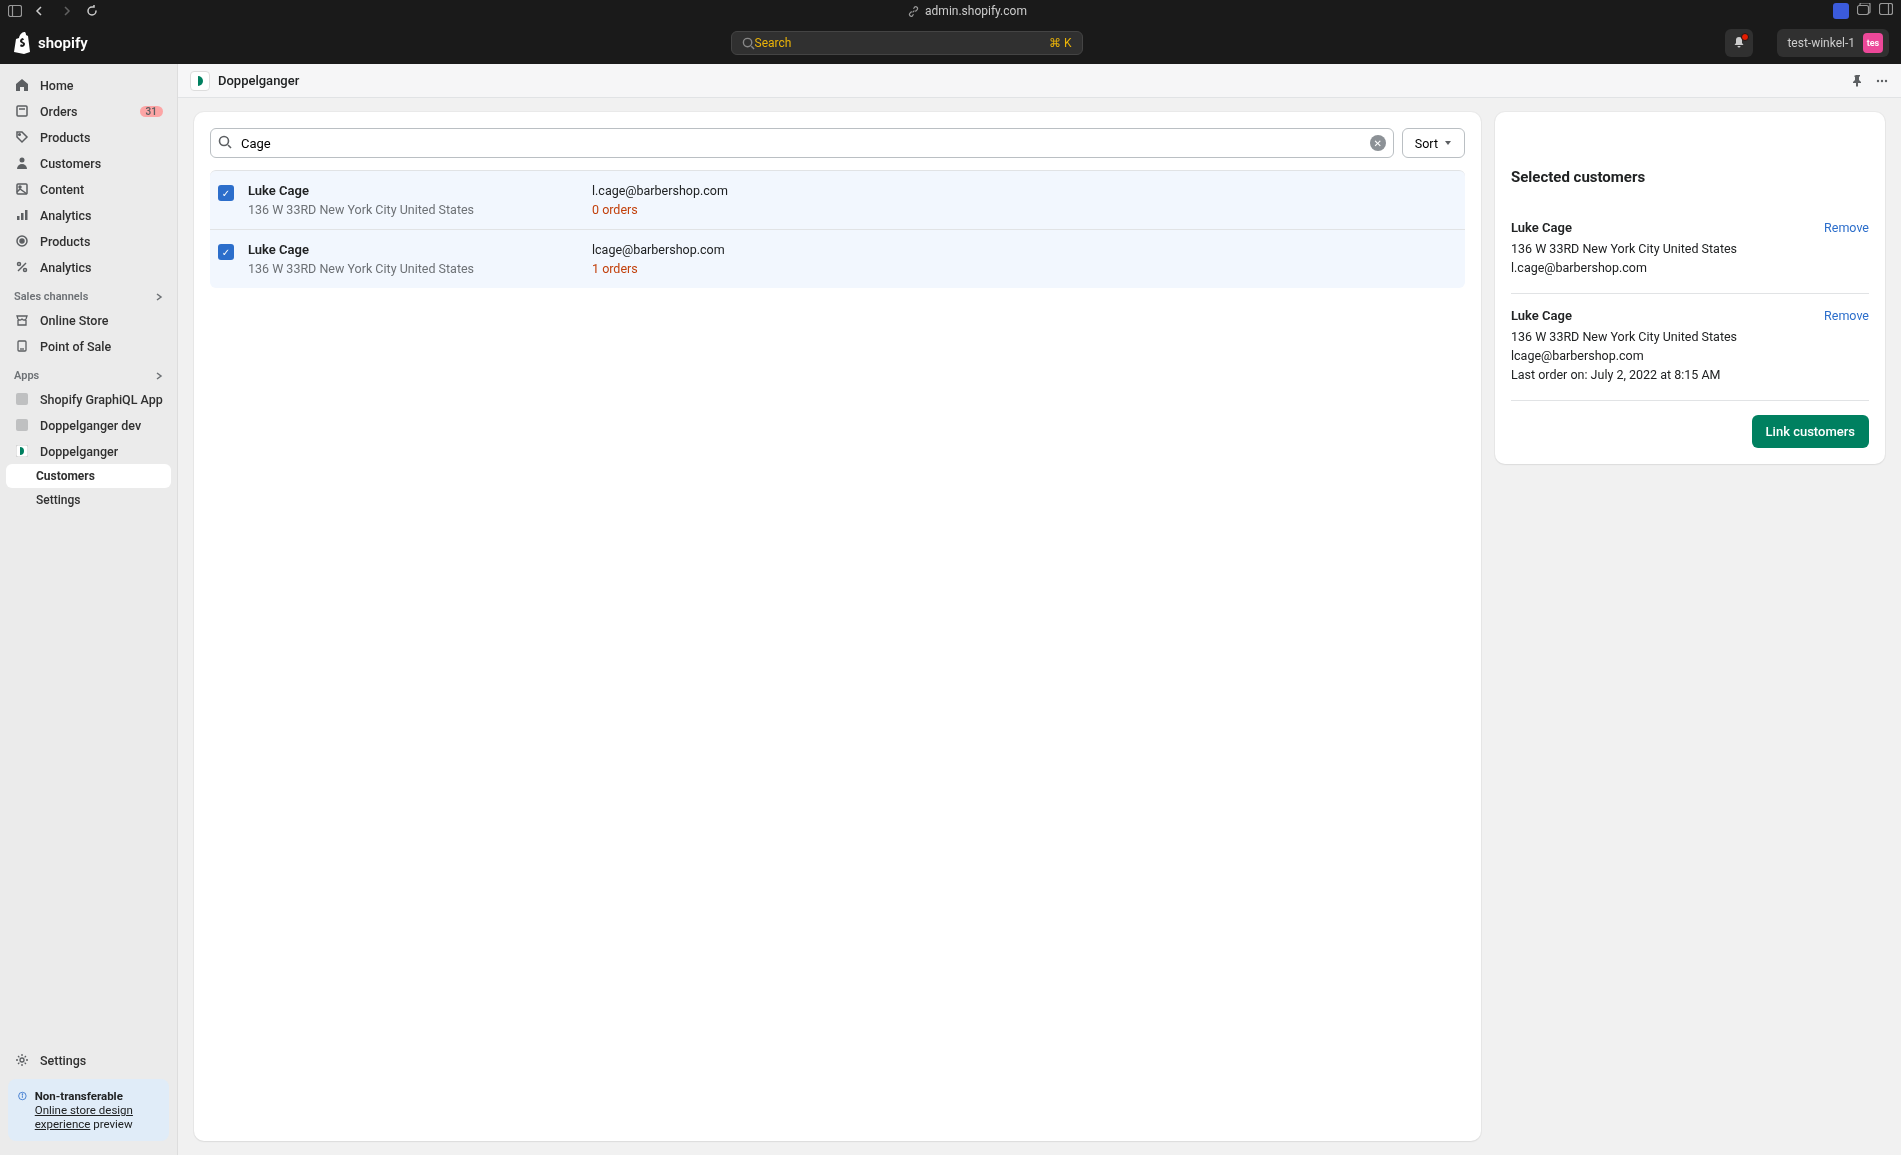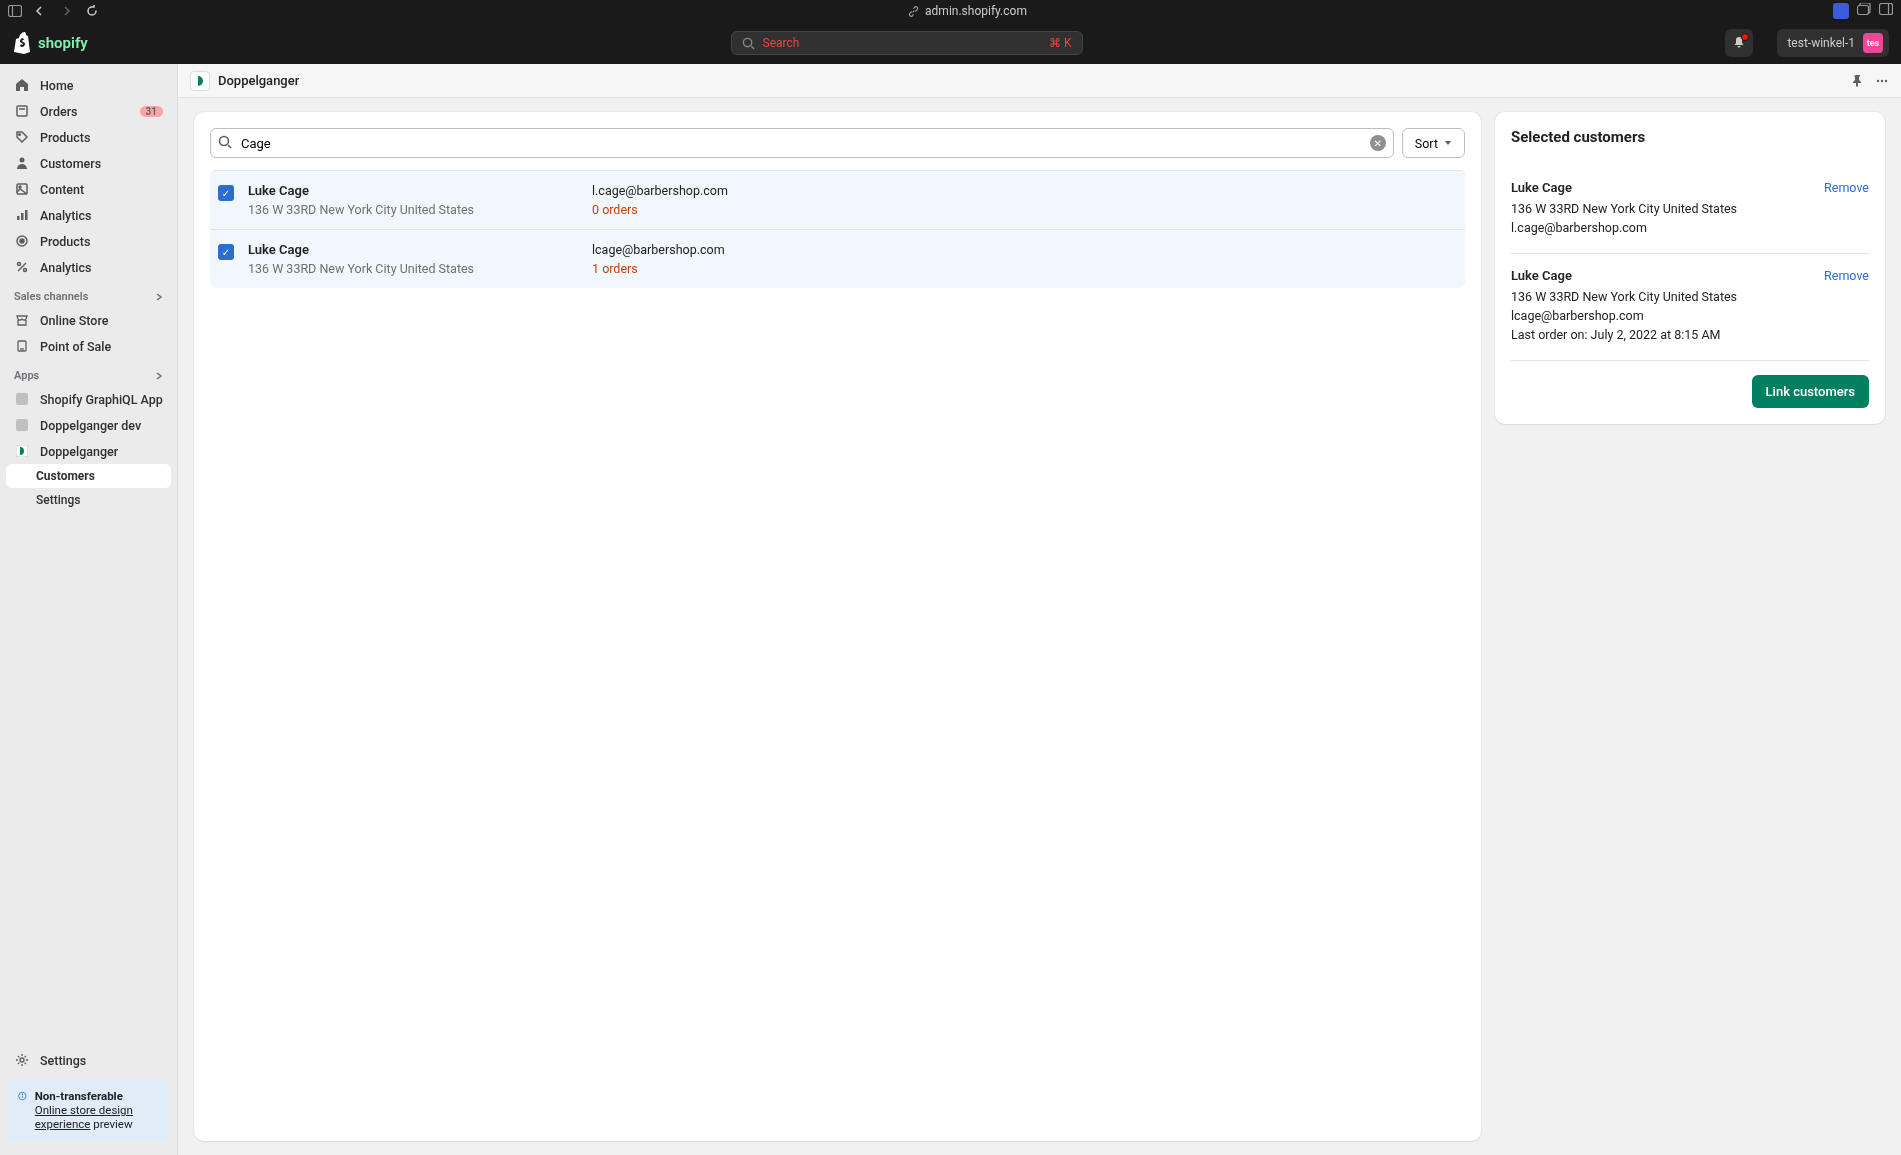--- a/index.html
+++ b/index.html
@@ -7,23 +7,23 @@
 
 
 .browser-chrome { background: #1a1a1a; height: 22px; display: flex; align-items: center; padding: 0 8px; gap: 10px; }
 .browser-chrome .nav-btn { color: #999; cursor: pointer; width:16px; text-align:center; }
 .browser-url { flex:1; text-align:center; color: #ccc; font-size:12px; display:flex; justify-content:center; align-items:center; gap:6px;}
 .browser-right { display:flex; gap:8px; }
 .browser-right .rb { width:16px; height:16px; border-radius:3px; }
 
 
 .topbar { background: #1a1a1a; height: 42px; display: flex; align-items: center; padding: 0 12px; justify-content: space-between; }
-.logo { display:flex; align-items:center; gap:6px; color:#86efac; font-weight:600; font-size:15px;}
+.logo { display:flex; align-items:center; gap:6px; color:#ffffff; font-weight:600; font-size:15px;}
 .search-wrap { flex:1; display:flex; justify-content:center; }
-.search-box { width:352px; height:24px; background:#303030; border:1px solid #444; border-radius:6px; display:flex; align-items:center; padding:0 10px; gap:8px; color:#ef4444; font-size:12px; }
+.search-box { width:352px; height:24px; background:#303030; border:1px solid #444; border-radius:6px; display:flex; align-items:center; padding:0 10px; color:#eab308; font-size:12px; }
 .search-box .sb-text { flex:1; }
 .topbar-right { display:flex; align-items:center; gap:24px; }
 .notif { position:relative; width:28px; height:28px; display:flex; align-items:center; justify-content:center; background:#303030; border-radius:6px; color:#ccc;}
 .notif-dot { position:absolute; top:4px; right:4px; width:8px; height:8px; background:#e51c00; border-radius:50%; border:1px solid #1a1a1a;}
 .store-pill { background:#303030; border-radius:6px; padding:4px 6px 4px 10px; display:flex; align-items:center; gap:8px; color:#ccc; font-size:12px;}
 .avatar { width:20px; height:20px; border-radius:4px; background:#ec4899; color:#fff; font-size:9px; display:flex; align-items:center; justify-content:center; font-weight:600;}
 
 
 .app { display:flex; height: calc(100vh - 64px); }
 .sidebar { width:178px; background:#ebebeb; border-right:1px solid #ddd; display:flex; flex-direction:column; padding:8px 6px; }
@@ -62,21 +62,21 @@
 .result-row:first-child { border-top:1px solid #e1e3e5; border-radius:6px 6px 0 0;}
 .result-row:last-child { border-radius:0 0 6px 6px;}
 .chk { width:16px; height:16px; background:#2c6ecb; border-radius:3px; display:flex; align-items:center; justify-content:center; color:#fff; font-size:10px; flex-shrink:0; margin-top:2px;}
 .result-col1 { flex:0 0 330px;}
 .result-name { font-weight:600; font-size:13px; margin-bottom:4px;}
 .result-addr { color:#6d7175; font-size:12.5px;}
 .result-col2 { flex:1;}
 .result-email { color:#202223; font-size:12.5px; margin-bottom:4px;}
 .result-orders { color:#c2410c; font-size:12.5px;}
 
-.right-title { font-size:15px; font-weight:700; margin-bottom:20px;}
+.right-title { font-size:15px; font-weight:700; margin-bottom:20px;margin-top:40px;}
 .sel-item { padding:14px 0; border-bottom:1px solid #e1e3e5;}
 .sel-item:last-of-type { border-bottom:none;}
 .sel-head { display:flex; justify-content:space-between; align-items:center; margin-bottom:6px;}
 .sel-name { font-weight:600; font-size:13px;}
 .sel-remove { color:#2c6ecb; font-size:12.5px; cursor:pointer;}
 .sel-line { font-size:12.5px; color:#202223; margin-bottom:4px;}
 .link-btn { background:#008060; color:#fff; border:none; border-radius:6px; padding:9px 14px; font-size:13px; font-weight:500; cursor:pointer; float:right; margin-top:14px;}
 
 svg { display:block; }
 </style>

